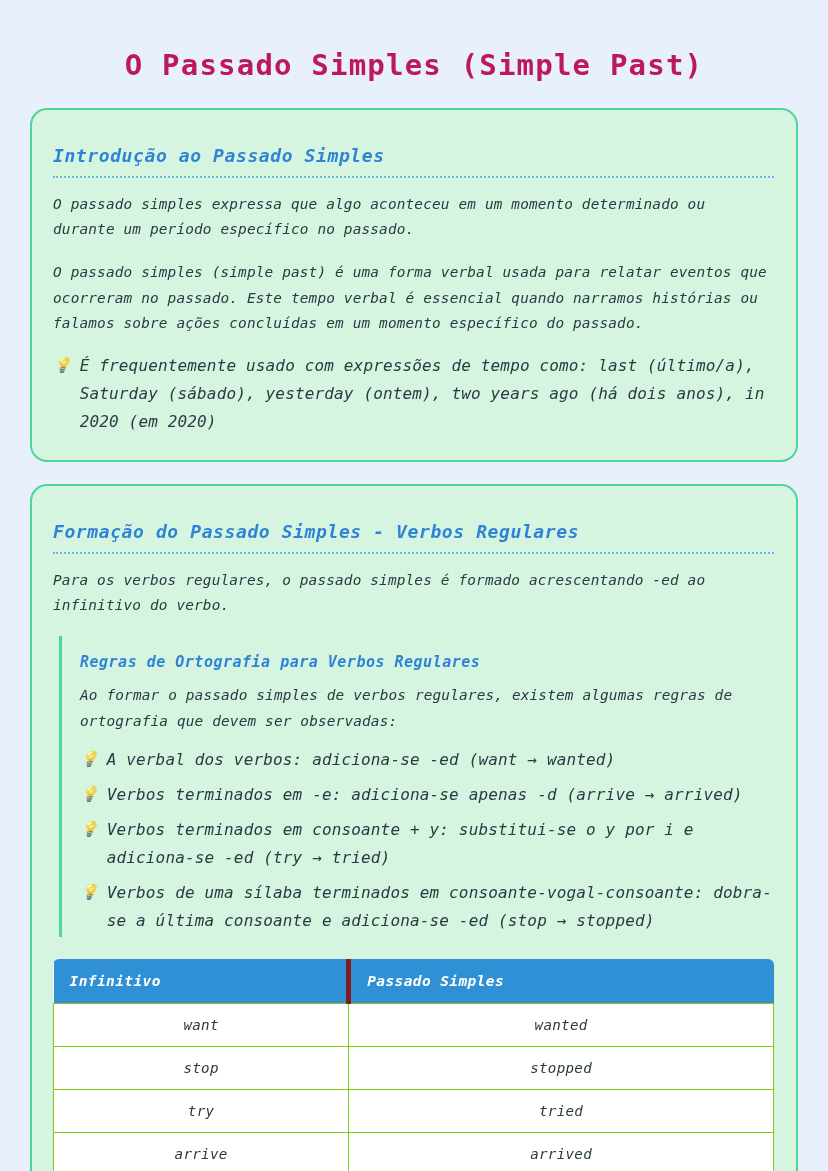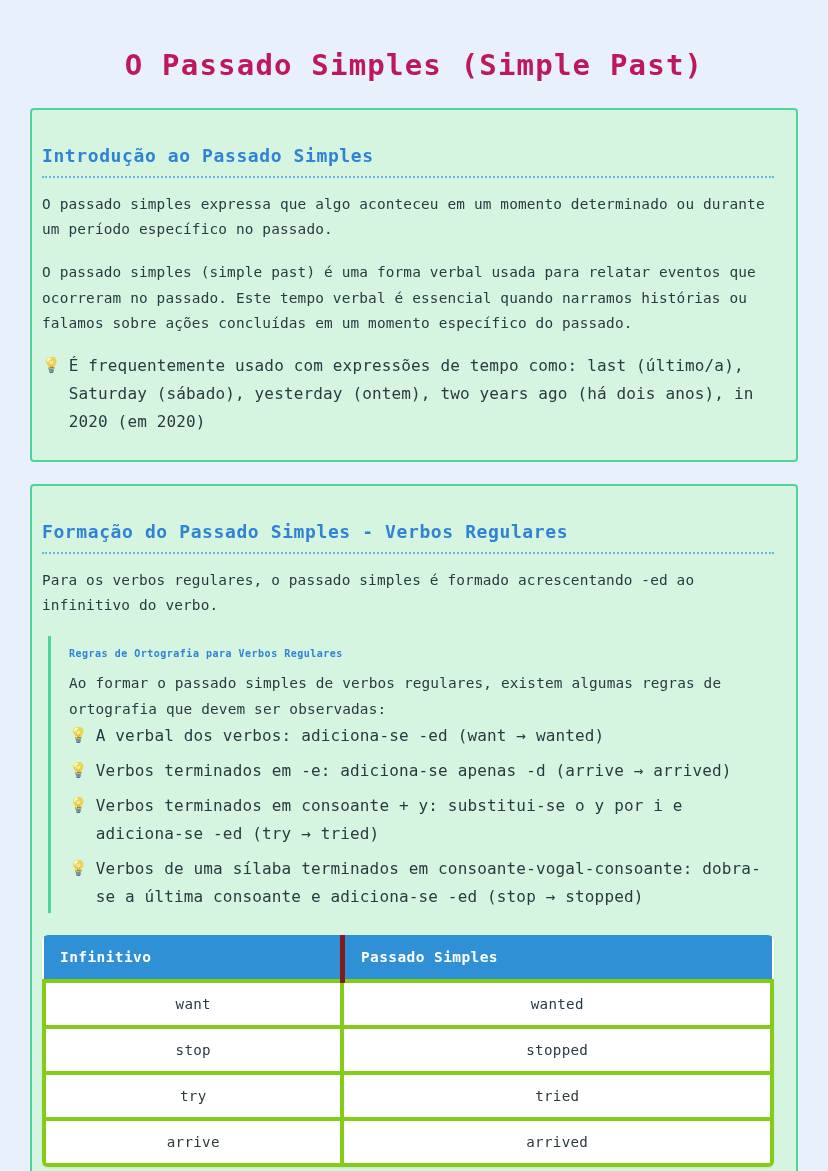--- a/index.html
+++ b/index.html
@@ -23,24 +23,25 @@
     color: #be185d;
     font-size: 29px;
     font-weight: bold;
     letter-spacing: 1.2px;
     margin: 14px 0 26px 0;
     font-family: "DejaVu Sans Mono", monospace;
   }
   .card {
     background: #d6f5e0;
     border: 2px solid #4fd49a;
-    border-radius: 4px;
-    padding: 20px 22px 24px 10px;
+    border-radius: 17px;
+    padding: 20px 22px 24px 21px;
     margin-bottom: 22px;
     box-sizing: border-box;
+    font-style: italic;
   }
   .card-title {
     color: #2f83d6;
     font-size: 18px;
     font-weight: bold;
     letter-spacing: 0.6px;
     padding-bottom: 10px;
     border-bottom: 2px dotted #6fb2e8;
     margin-bottom: 14px;
   }
@@ -70,27 +71,27 @@
     line-height: 1.75;
     letter-spacing: 0.15px;
   }
   .subsection {
     border-left: 3px solid #4fd49a;
     padding: 2px 0 2px 18px;
     margin: 18px 0 22px 6px;
   }
   .subsection-title {
     color: #2f83d6;
-    font-size: 10px;
+    font-size: 15px;
     font-weight: bold;
     letter-spacing: 0.5px;
     margin-bottom: 12px;
   }
   .subsection p.para {
-    margin-bottom: 0;
+    margin-bottom: 12px;
   }
   ul.tip-list {
     list-style: none;
     margin: 0;
     padding: 0;
   }
   ul.tip-list li {
     display: flex;
     align-items: flex-start;
     gap: 8px;
@@ -117,21 +118,21 @@
     font-size: 14.5px;
     font-weight: bold;
     letter-spacing: 0.4px;
   }
   table.verb-table th.col2 {
     border-left: 5px solid #7f1d1d;
   }
   table.verb-table td {
     text-align: center;
     padding: 13px 10px;
-    border: 4px solid #84cc16;
+    border: 1px solid #84cc16;
     background: #ffffff;
     font-size: 14.2px;
     letter-spacing: 0.3px;
   }
   table.verb-table tbody tr td:first-child {
     width: 41%;
   }
 </style>
 </head>
 <body>

